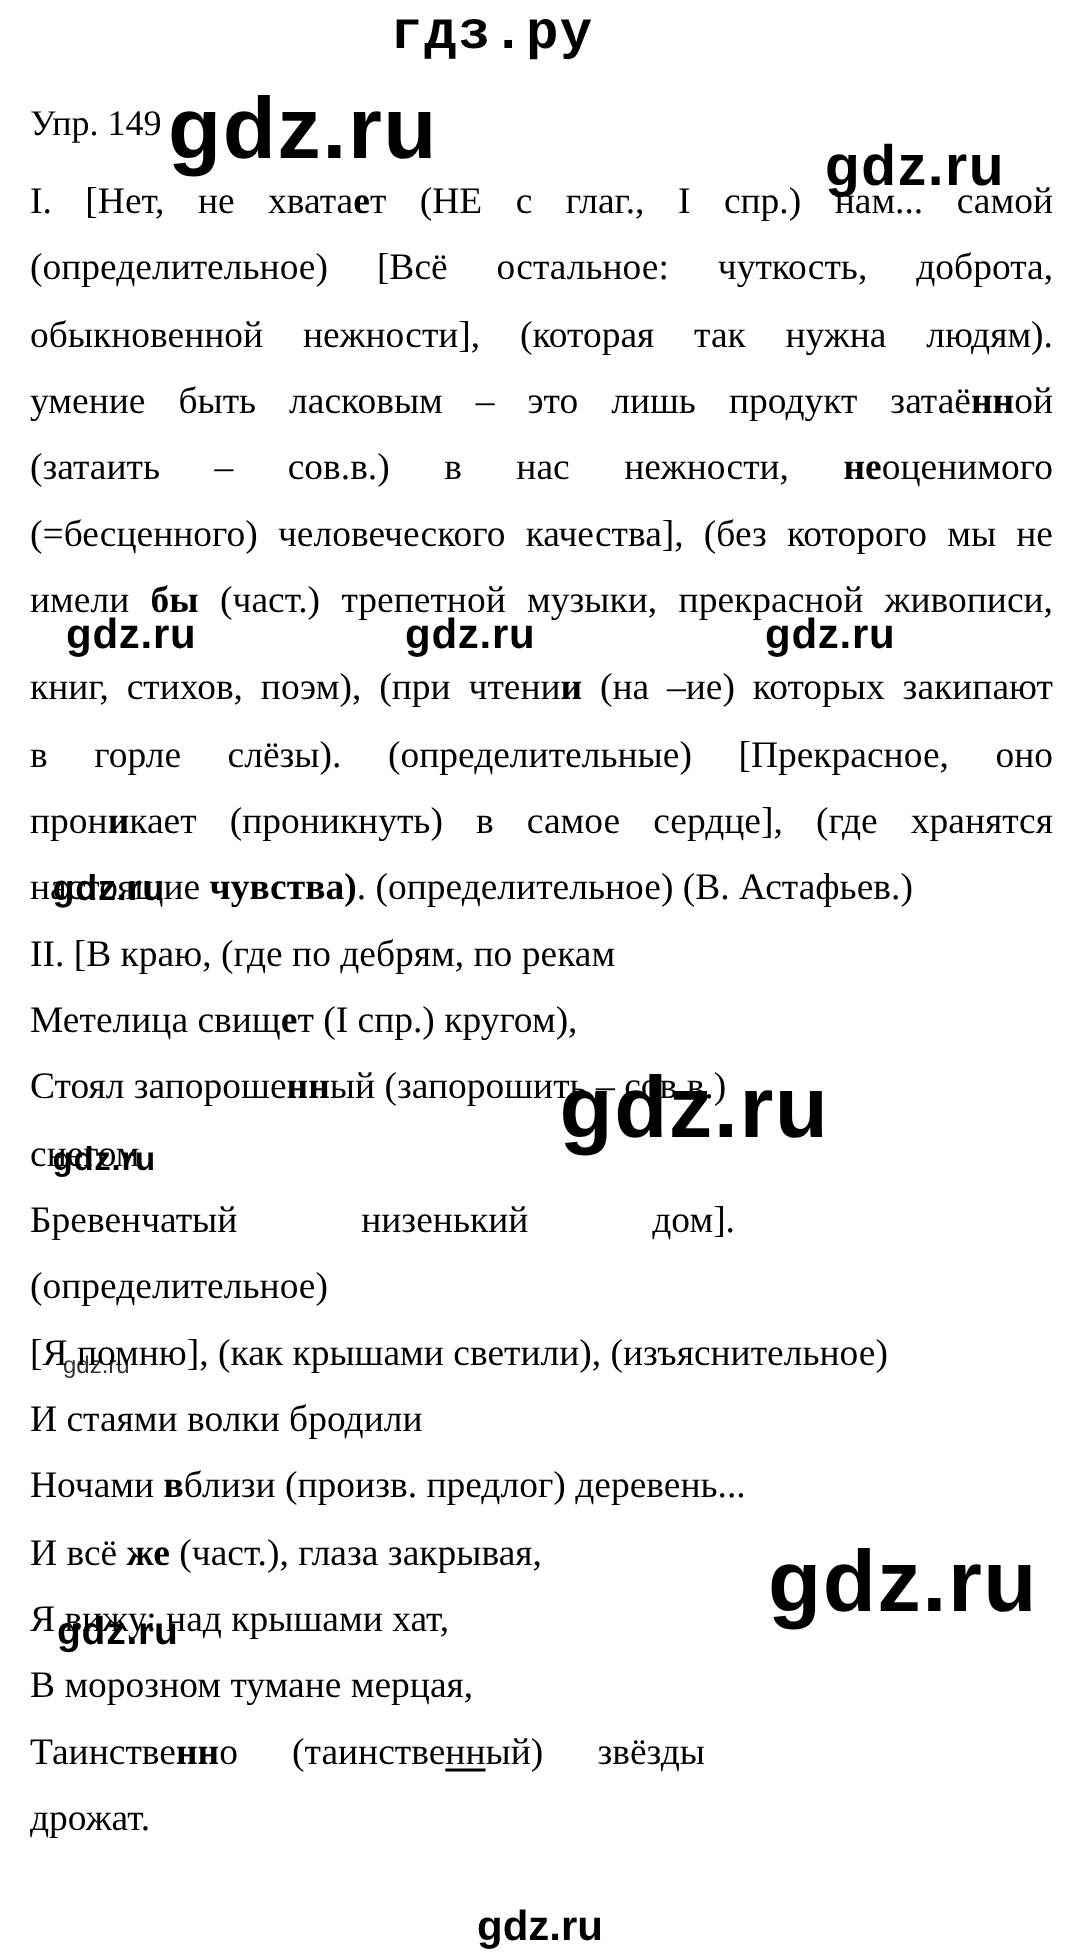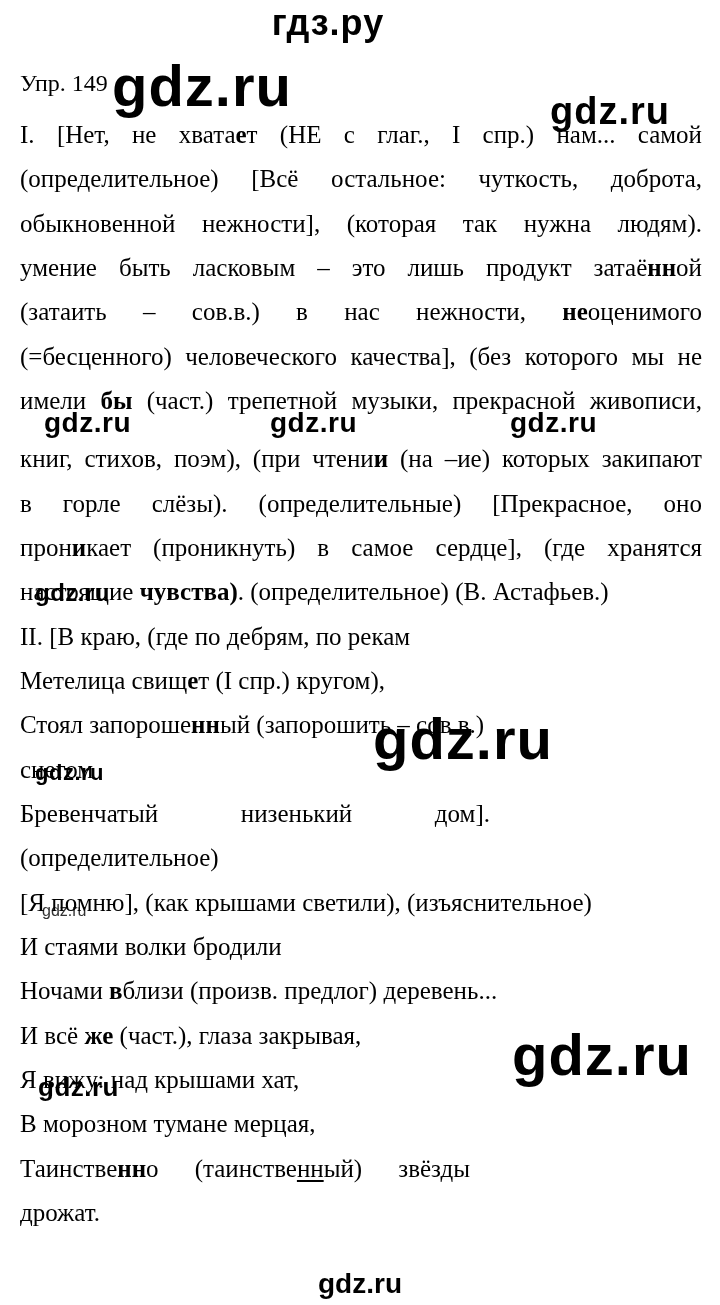--- a/index.html
+++ b/index.html
@@ -9,21 +9,21 @@
     color:#000;
     position:relative;
     overflow:hidden;
     font-family:"Liberation Serif", serif;
   }
   .page{position:absolute;inset:0;}
   
   .header{
     position:absolute;left:0;top:2px;width:656px;
     text-align:center;
-    font-family:Liberation Sans, sans-serif;
+    font-family:Liberation Mono, monospace;
     font-weight:bold;font-size:36px;letter-spacing:1px;
   }
   
   .exercise-title{
     position:absolute;left:20px;top:70px;
     font-family:"Liberation Serif", serif;
     font-weight:normal;font-size:24px;
   }
   
   .wm{

